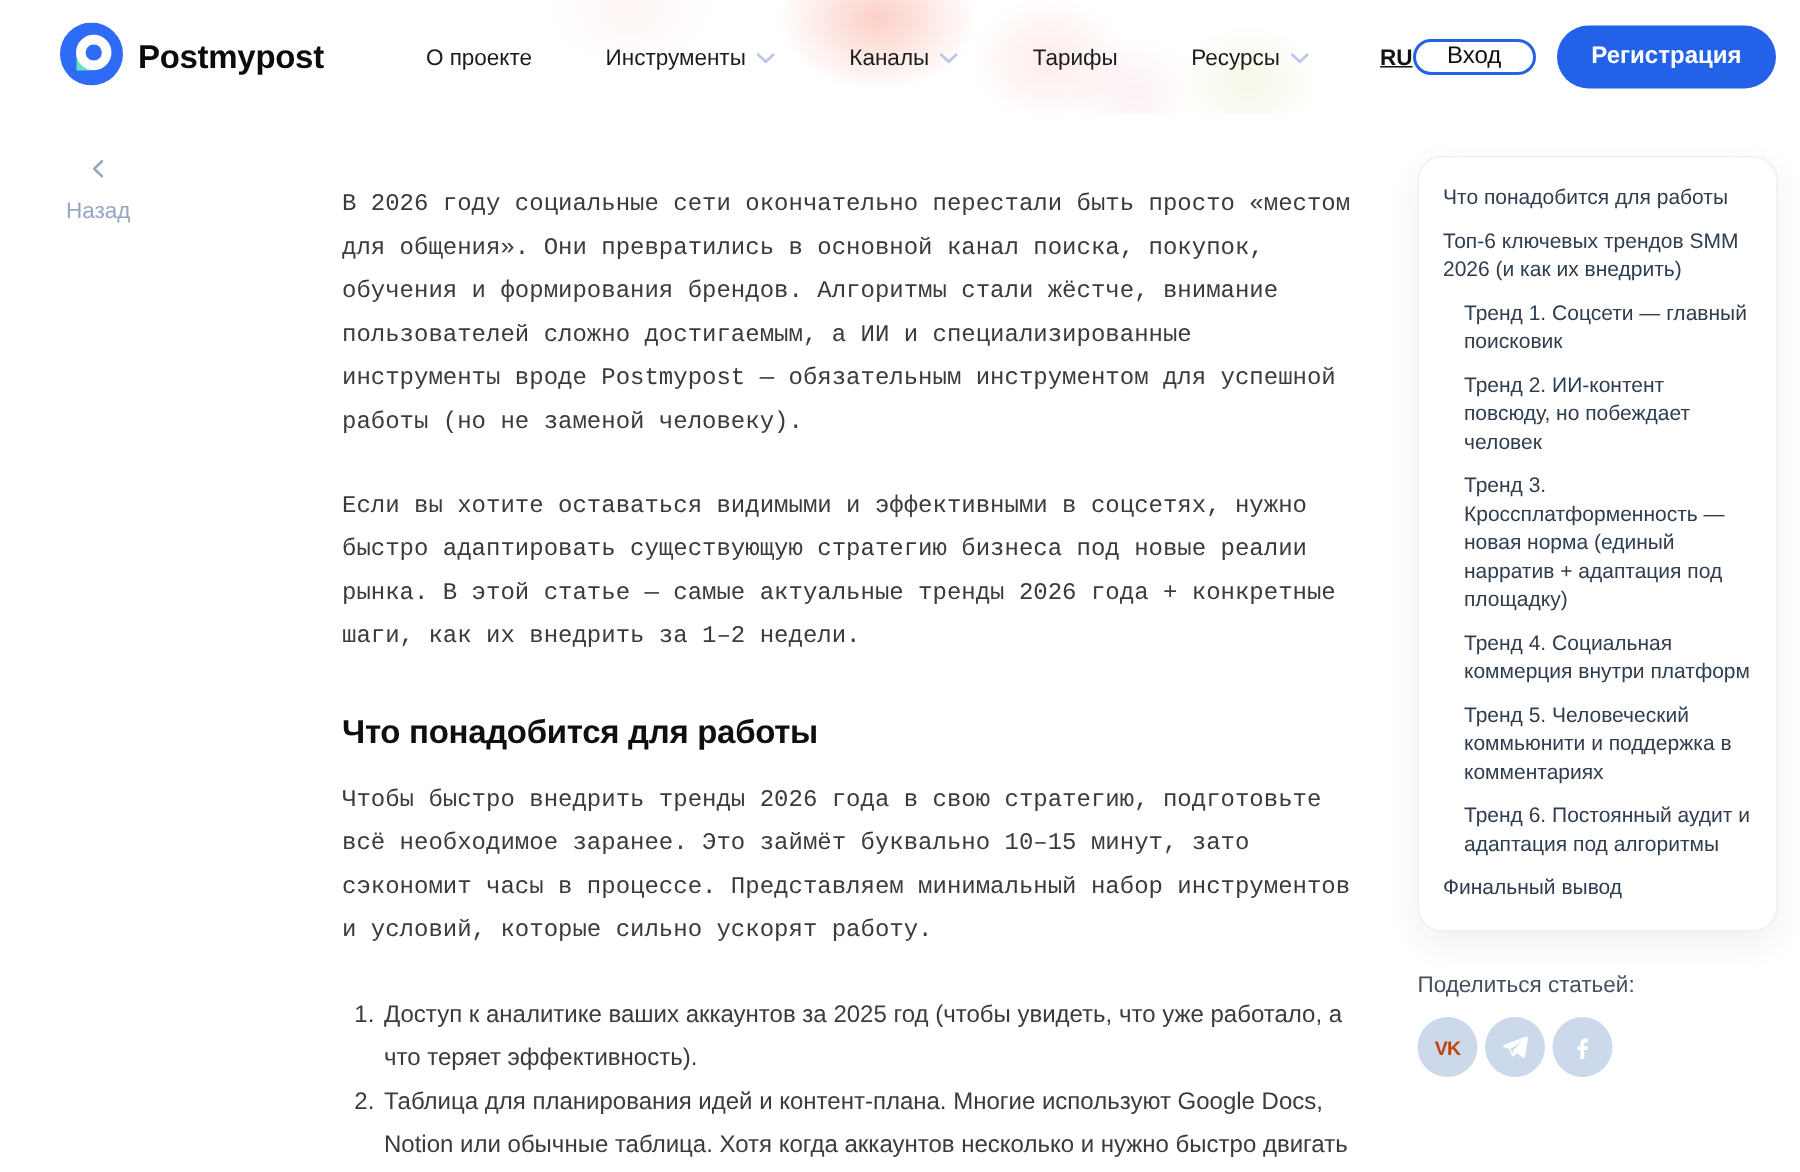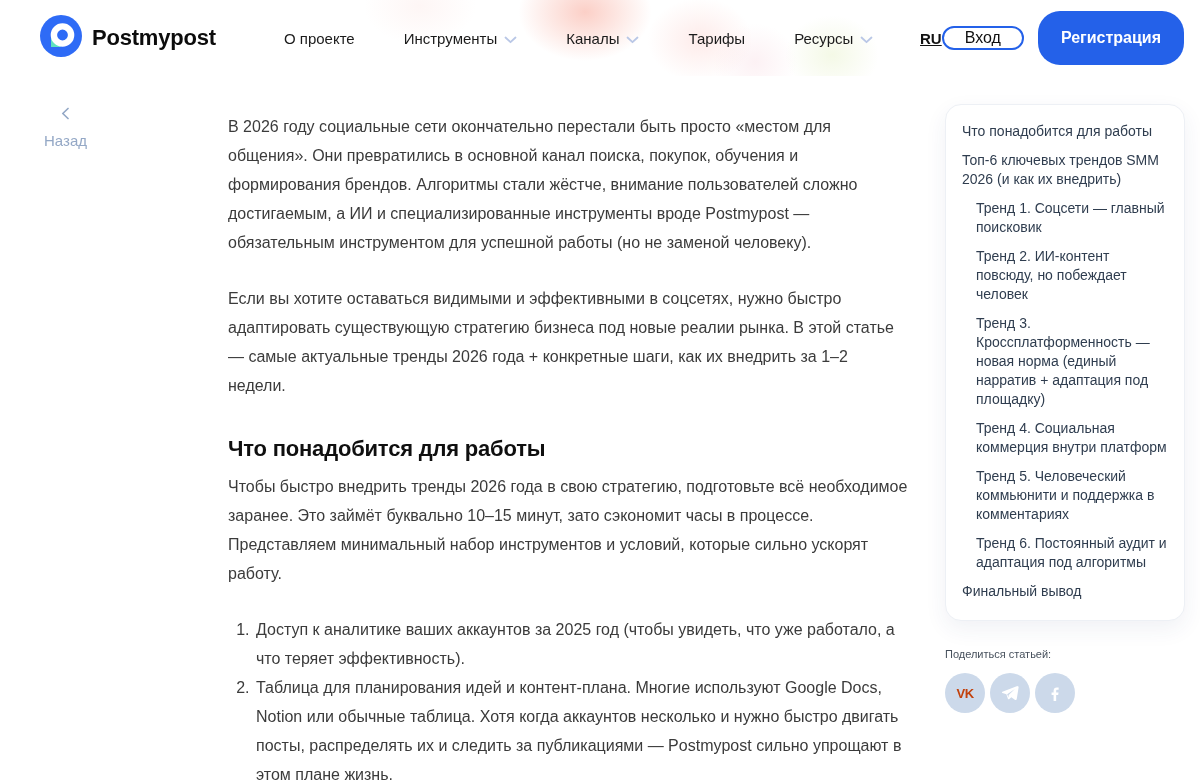--- a/index.html
+++ b/index.html
@@ -45,21 +45,21 @@
   .btn-login {
     position:relative;
     height:24px; padding:0 21px;
     border:2px solid #2461e9; border-radius:21px;
     background:#fff; color:#0f0f0f;
     font-family:inherit; font-size:16px; font-weight:500;
     cursor:pointer;
   }
   .btn-signup {
     position:relative;
-    height:54px; padding:0 23px; margin-left:14px;
+    height:42px; padding:0 23px; margin-left:14px;
     border:none; border-radius:22px;
     background:#2461e9; color:#fff;
     font-family:inherit; font-size:16px; font-weight:700;
     cursor:pointer;
   }
 
   
   .main {
     display:grid;
     grid-template-columns:184px 680px 1fr;
@@ -68,21 +68,21 @@
   }
   .back-link {
     display:inline-flex; align-items:center; gap:9px;
     font-size:15px; color:#94a8c6; cursor:pointer; text-decoration:none;
     margin-top:2px;
     flex-direction:column;
   }
 
   
   .article { font-size:16px; line-height:29px; color:#3b3b3b; }
-  .article p { margin:8px 0 27px 0; }
+  .article p { margin:18px 0 27px 0;font-family:Liberation Mono, monospace; }
   .article h2 {
     margin:36px 0 10px 0;
     font-size:22px; line-height:26px; font-weight:800; color:#0f0f0f;
     letter-spacing:-0.2px;
   }
   .article ol { margin:0; padding:0 0 0 26px; }
   .article li { margin:0; padding-left:2px; }
 
   
   .rail { justify-self:end; width:240px; }
@@ -95,21 +95,21 @@
     padding:17px 16px 19px 16px;
   }
   .toc-item {
     font-size:14px; line-height:19px; color:#2f3d4f;
     margin-bottom:10px; cursor:pointer;
   }
   .toc-item:last-child { margin-bottom:0; }
   .toc-item.level-2 { padding-left:14px; }
 
   .share { margin-top:27px; padding-left:0; }
-  .share-label { font-size:11px; color:#46505c; }
+  .share-label { font-size:15px; color:#46505c; }
   .share-icons { display:flex; gap:5px; margin-top:13px; }
   .share-btn {
     width:40px; height:40px; border-radius:50%;
     background:#ccd9ea;
     display:flex; align-items:center; justify-content:center;
     cursor:pointer;
   }
   .share-btn svg { display:block; }
   .vk-glyph { color:#c2410c; font-size:13px; font-weight:800; letter-spacing:-0.5px; font-style:normal; }
 </style>

